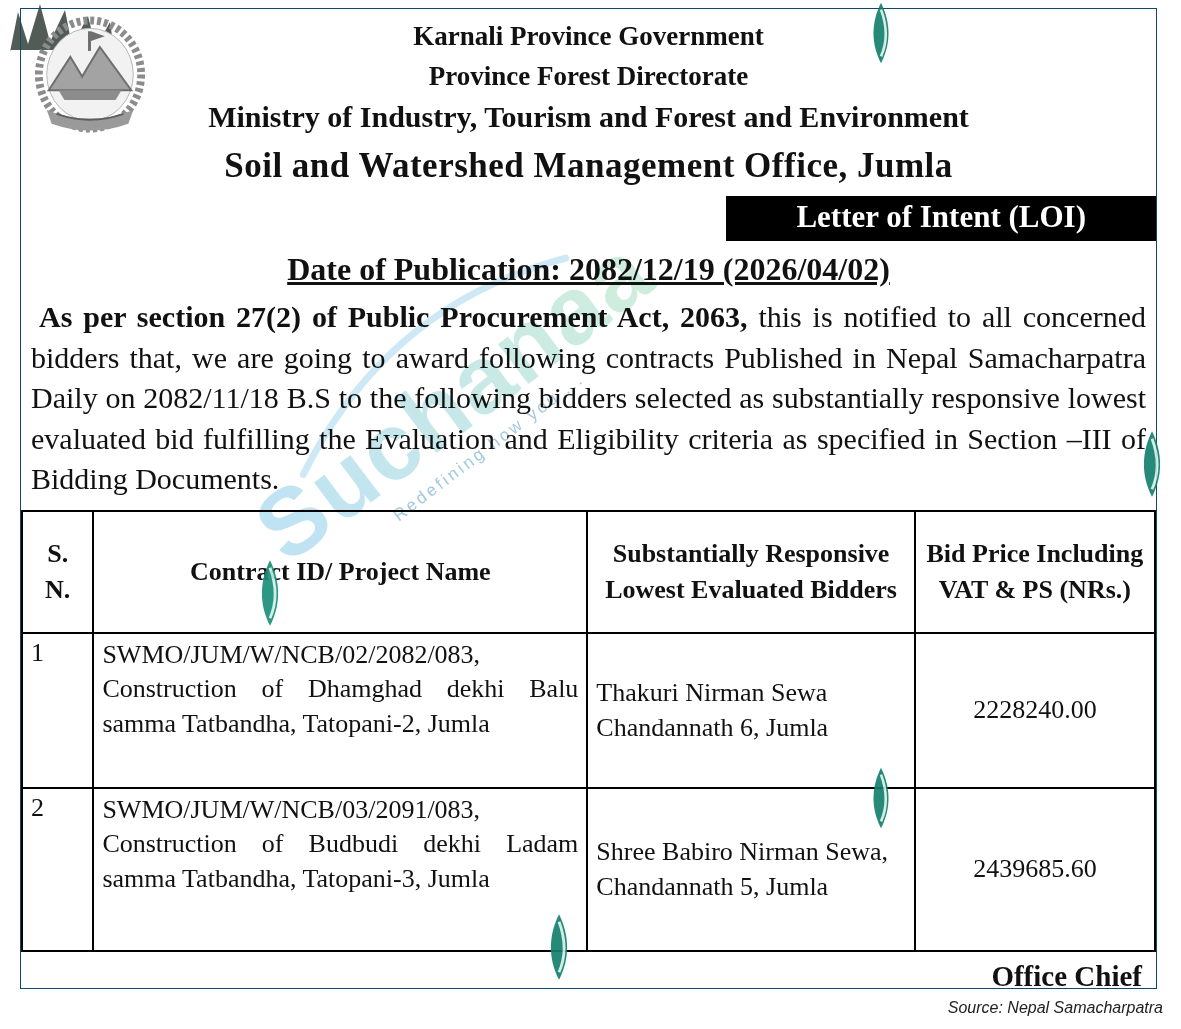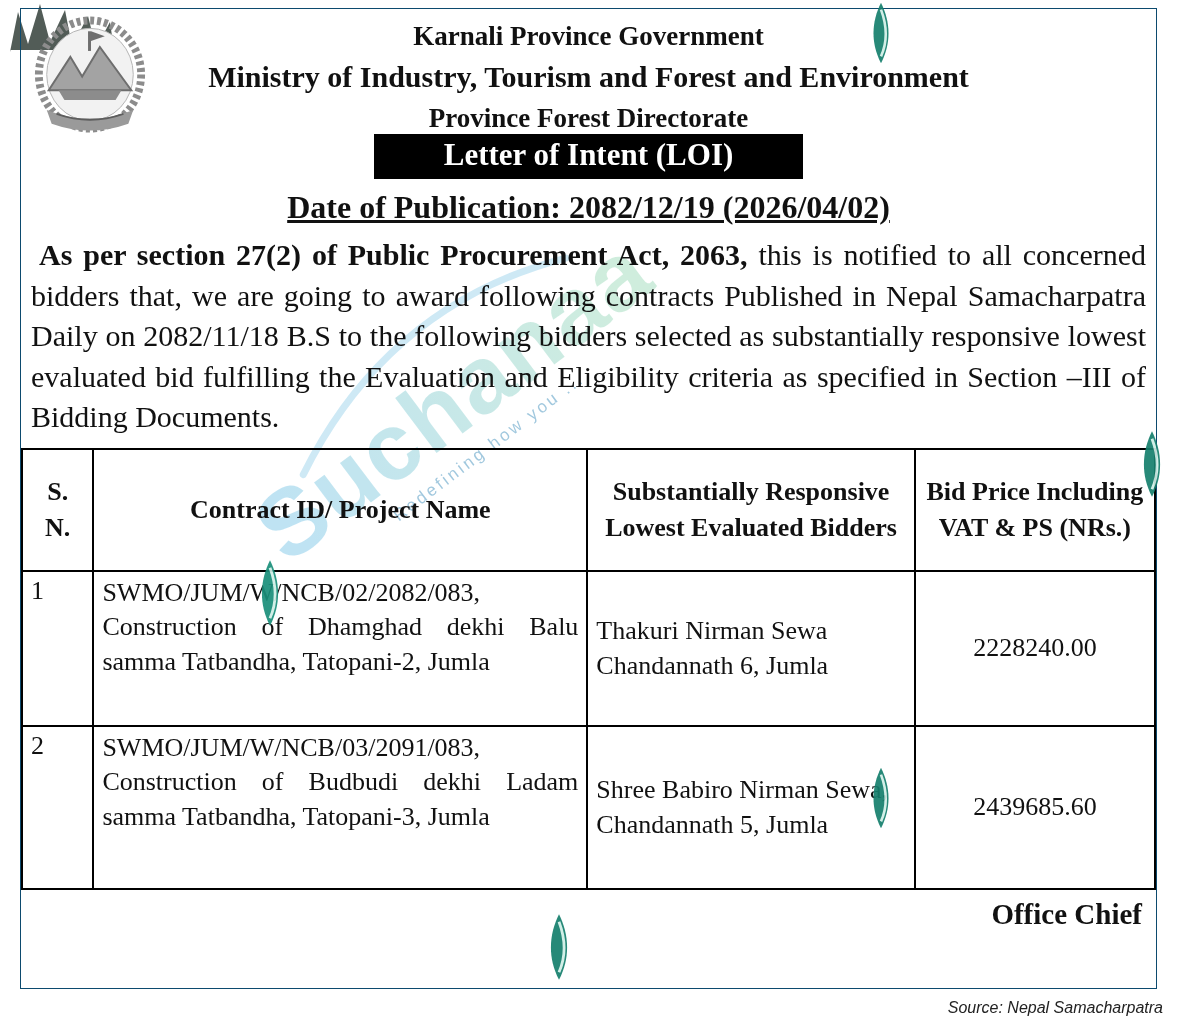--- a/index.html
+++ b/index.html
@@ -31,21 +31,21 @@
   .doc{
     position:absolute;left:20px;top:8px;width:1135px;height:979px;
     border:1px solid #0c4a6e;z-index:2;background:transparent;overflow:hidden;
   }
   .logo{position:absolute;left:10px;top:6px;width:118px;height:124px;z-index:2;}
   .hline{text-align:center;font-weight:bold;}
   .gov{font-size:27px;margin-top:12px;}
   .ministry{font-size:30px;margin-top:8px;}
   .directorate{font-size:27px;margin-top:9px;}
   .office{font-size:35px;margin-top:12px;letter-spacing:.5px;}
-  .banner-wrap{text-align:center;}
+  .banner-wrap{text-align:right;margin-top:10px;}
   .banner{
     display:inline-block;background:#000;color:#fff;font-weight:bold;font-size:31px;
     padding:3px 70px 6px 70px;
   }
   .pubdate{
     text-align:center;font-weight:bold;font-size:32px;margin-top:10px;
     text-decoration:underline;
   }
   .para{
     font-size:30px;line-height:1.35;text-align:justify;
@@ -135,22 +135,23 @@
       <ellipse cx="60" cy="60" rx="44" ry="47" fill="#f2f2f2" stroke="#b5b5b5" stroke-width="1"></ellipse>
       <path d="M18 76 L40 42 L52 62 L70 32 L102 76 Z" fill="#a3a3a3" stroke="#6e6e6e" stroke-width="2"></path>
       <path d="M28 76 h64 l-6 10 h-52 Z" fill="#8c8c8c"></path>
       <rect x="58" y="16" width="3" height="20" fill="#6e6e6e"></rect>
       <path d="M61 16 l14 5 -14 5 Z" fill="#6e6e6e"></path>
       <path d="M16 96 Q60 114 104 96 L99 110 Q60 124 21 110 Z" fill="#9a9a9a"></path>
       <path d="M26 100 Q60 112 94 100" stroke="#5d5d5d" stroke-width="2" fill="none"></path>
     </svg>
 
     <div class="hline gov">Karnali Province Government</div>
+    <div class="hline directorate">Province Forest Directorate</div>
     <div class="hline ministry">Ministry of Industry, Tourism and Forest and Environment</div>
-    <div class="hline directorate">Province Forest Directorate</div>
+    <div class="hline office">Soil and Watershed Management Office, Jumla</div>
 
     <div class="banner-wrap">
       <span class="banner">Letter of Intent (LOI)</span>
     </div>
 
     <div class="pubdate">Date of Publication: 2082/12/19 (2026/04/02)</div>
 
     <div class="para">
       <span class="lead">As per section 27(2) of Public Procurement Act, 2063,</span>
       <span>this is notified to all concerned bidders that, we are going to award following contracts Published in Nepal Samacharpatra Daily on 2082/11/18 B.S to the following bidders selected as substantially responsive lowest evaluated bid fulfilling the Evaluation and Eligibility criteria as specified in Section –III of Bidding Documents.</span>

